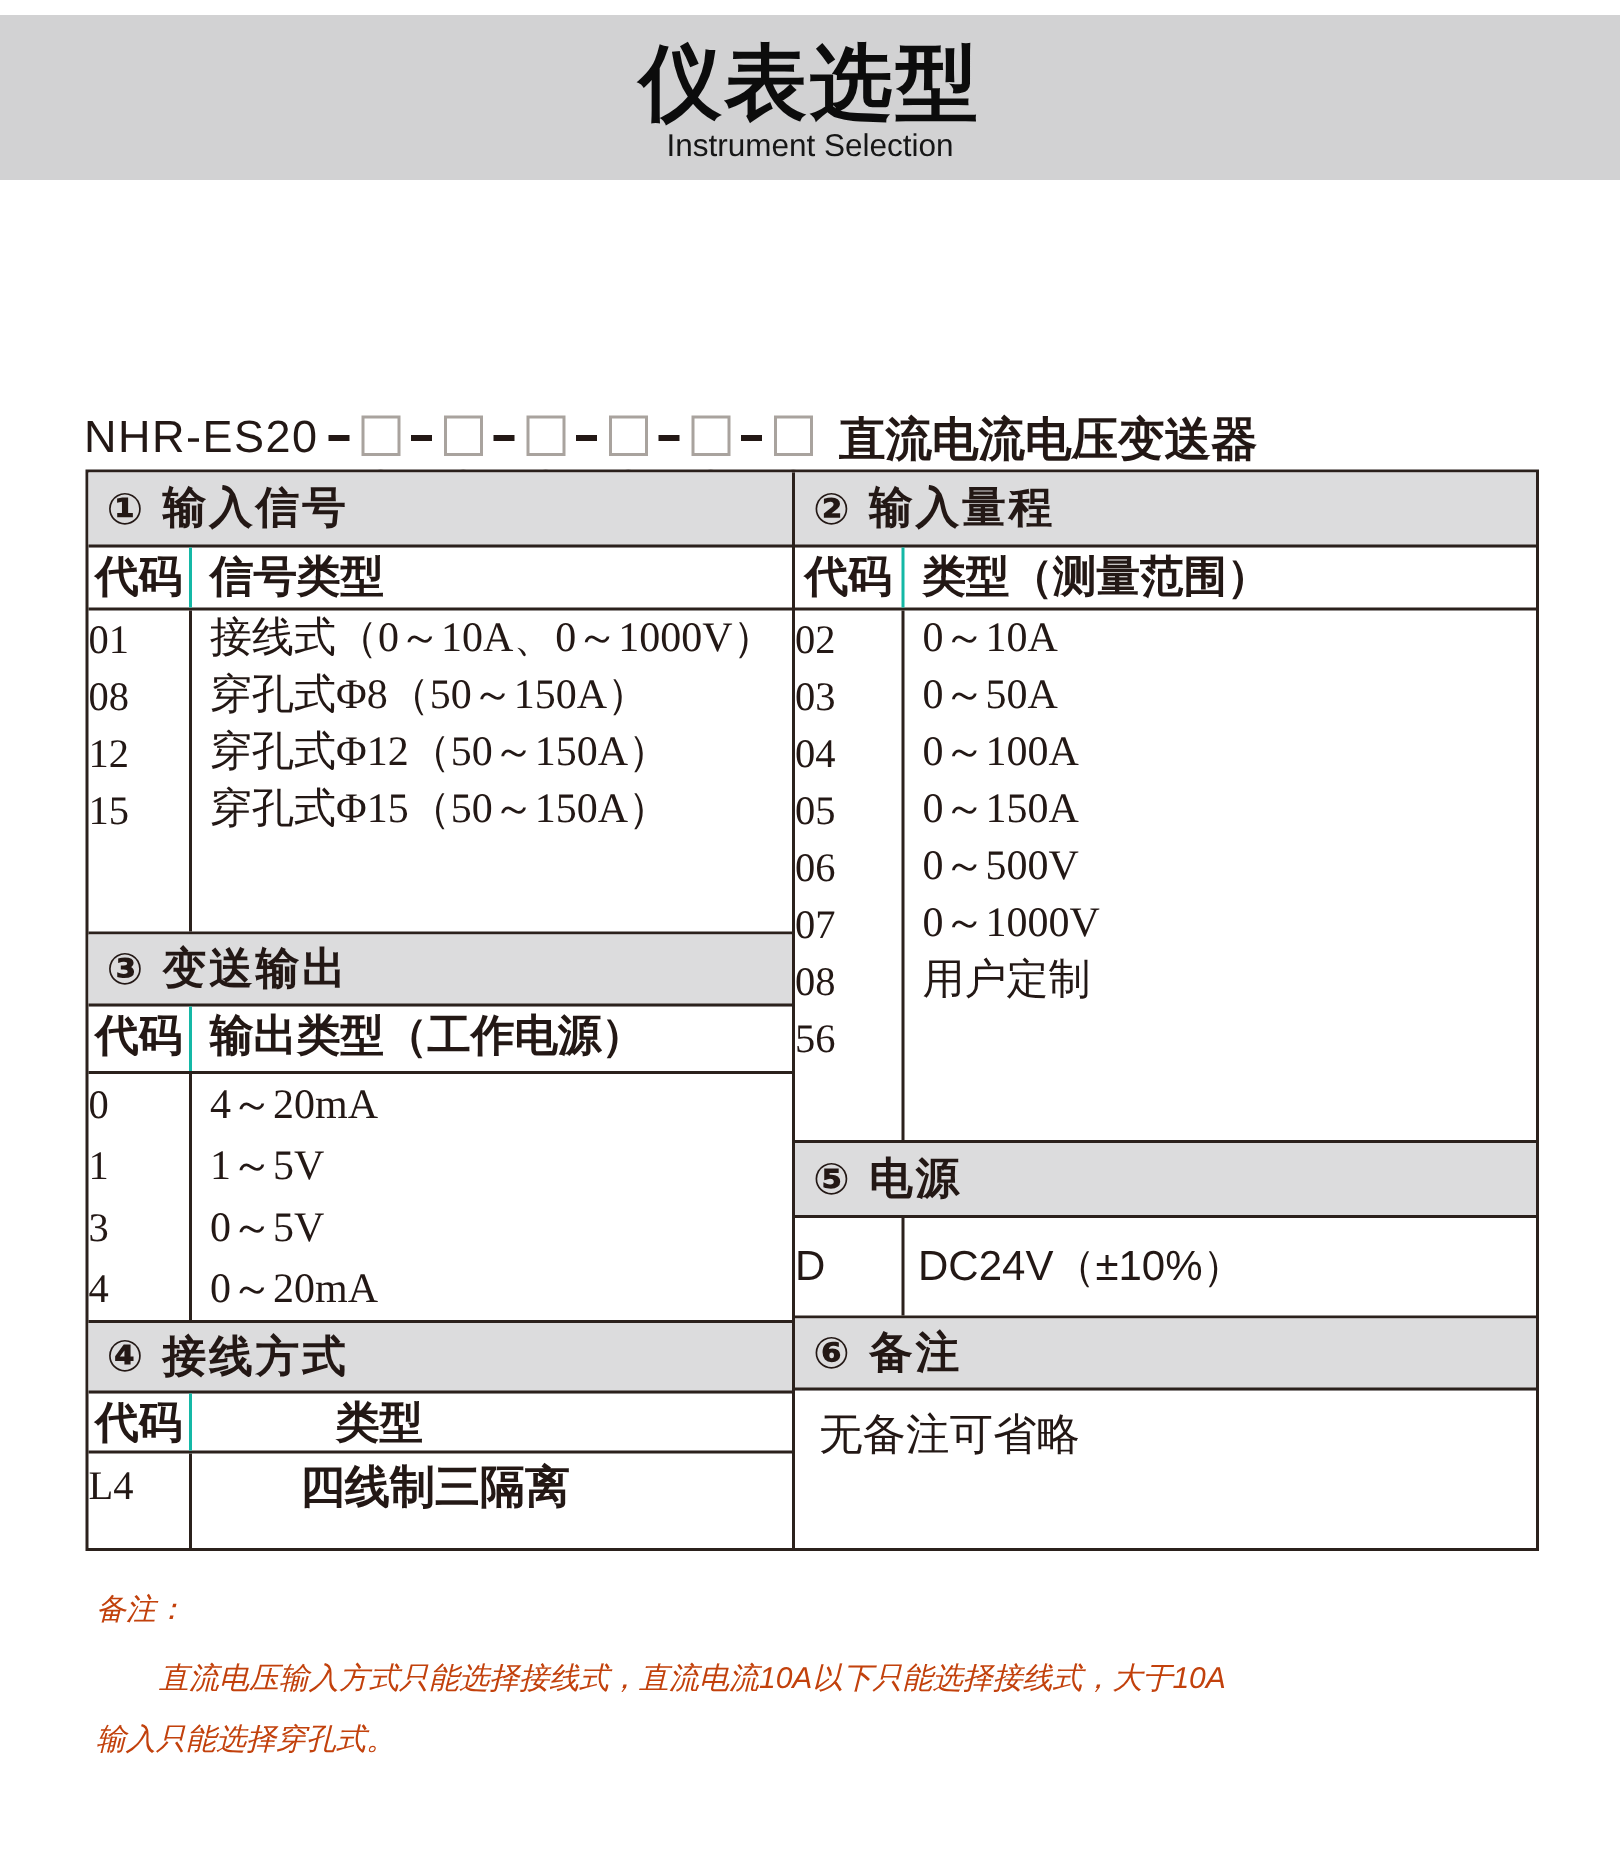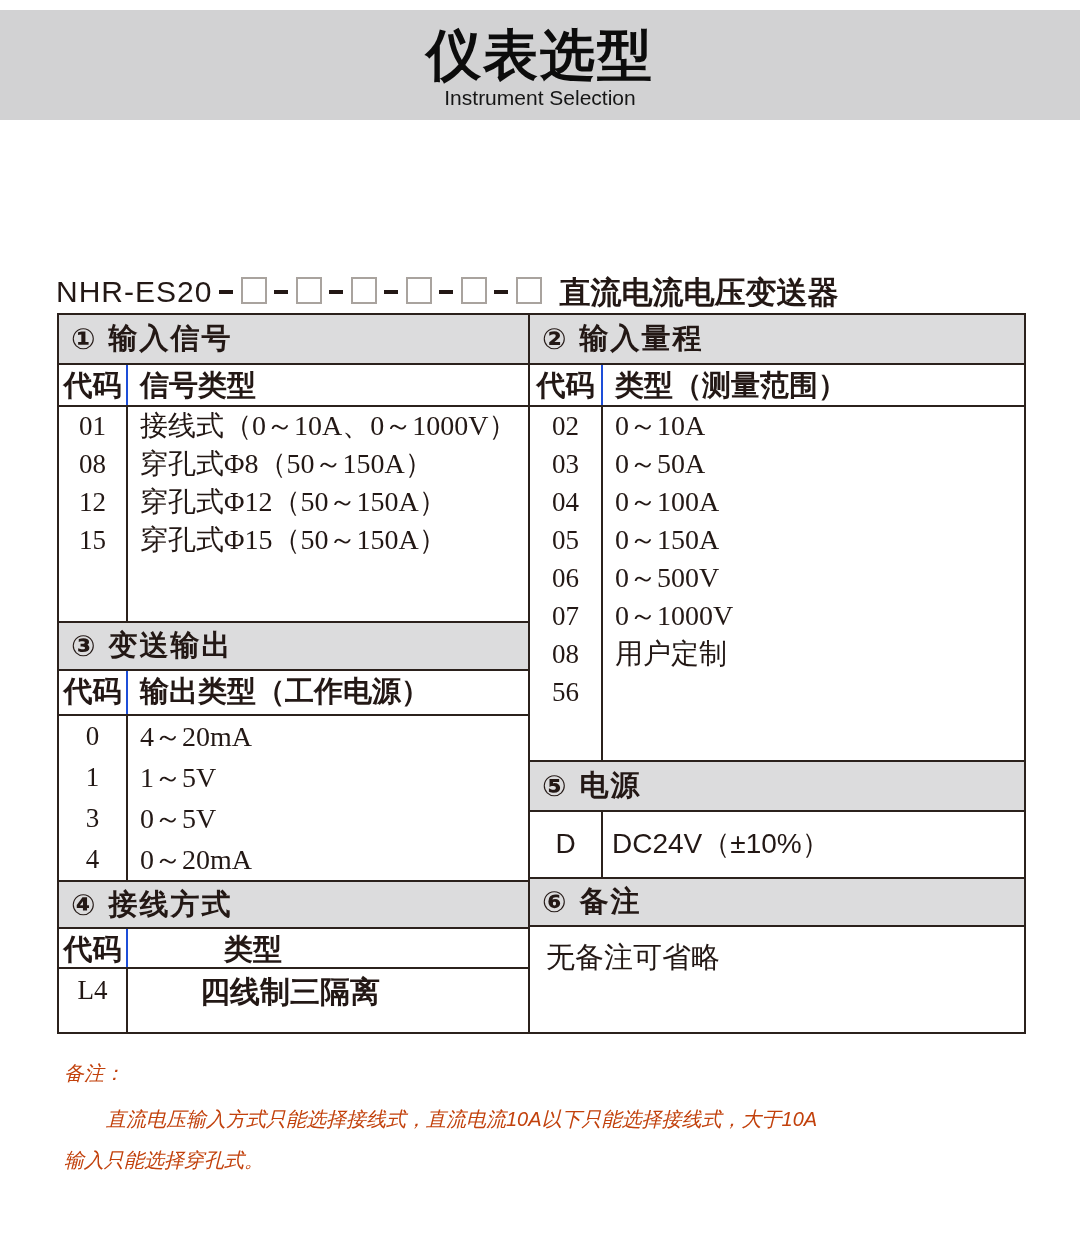--- a/index.html
+++ b/index.html
@@ -53,27 +53,27 @@
   .sec-head.h3v { height: 48px; }
   .sec-head.h4v { height: 47px; }
   .sec-head.h5v { height: 50px; }
   .sec-head.h6v { height: 48px; }
   .sec-no { flex: 0 0 auto; }
   .sec-title { margin-left: 13px; letter-spacing: 2px; }
 
   .colhead { height: 42px; border-bottom: 2px solid #2b211c; display: flex; font-weight: bold; font-size: 29px; white-space: nowrap; }
   .colhead.ch3v { height: 45px; }
   .colhead.ch4v { height: 40px; }
-  .colhead .code { border-right: 2px solid #1d4ed8; text-align: center; line-height: 40px; }
+  .colhead .code { border-right: 2px solid #14b8a6; text-align: center; line-height: 40px; }
   .colhead .type { flex: 1; padding-left: 12px; line-height: 40px; }
   .w-l { width: 69px; flex: 0 0 69px; }
   .w-r { width: 73px; flex: 0 0 73px; }
 
   .body { display: flex; white-space: nowrap; }
-  .codecol { display: flex; flex-direction: column; border-right: 2px solid #2b211c; text-align: center; }
+  .codecol { display: flex; flex-direction: column; border-right: 2px solid #2b211c; }
   .codecol span { font-size: 27px; }
   .typecol { flex: 1; display: flex; flex-direction: column; padding-left: 12px; }
   .typecol span { font-size: 28px; }
 
   .b1 { height: 216px; border-bottom: 2px solid #2b211c; }
   .b1 span { line-height: 38px; }
   .b2 { height: 355px; border-bottom: 2px solid #2b211c; }
   .b2 span { line-height: 38px; }
   .b3 { height: 166px; border-bottom: 2px solid #2b211c; }
   .b3 span { line-height: 41px; }

